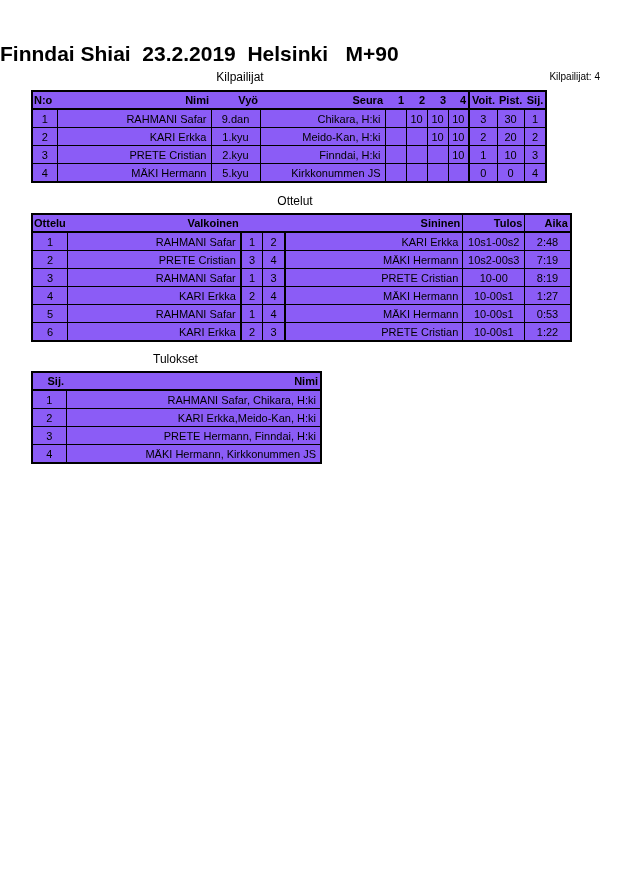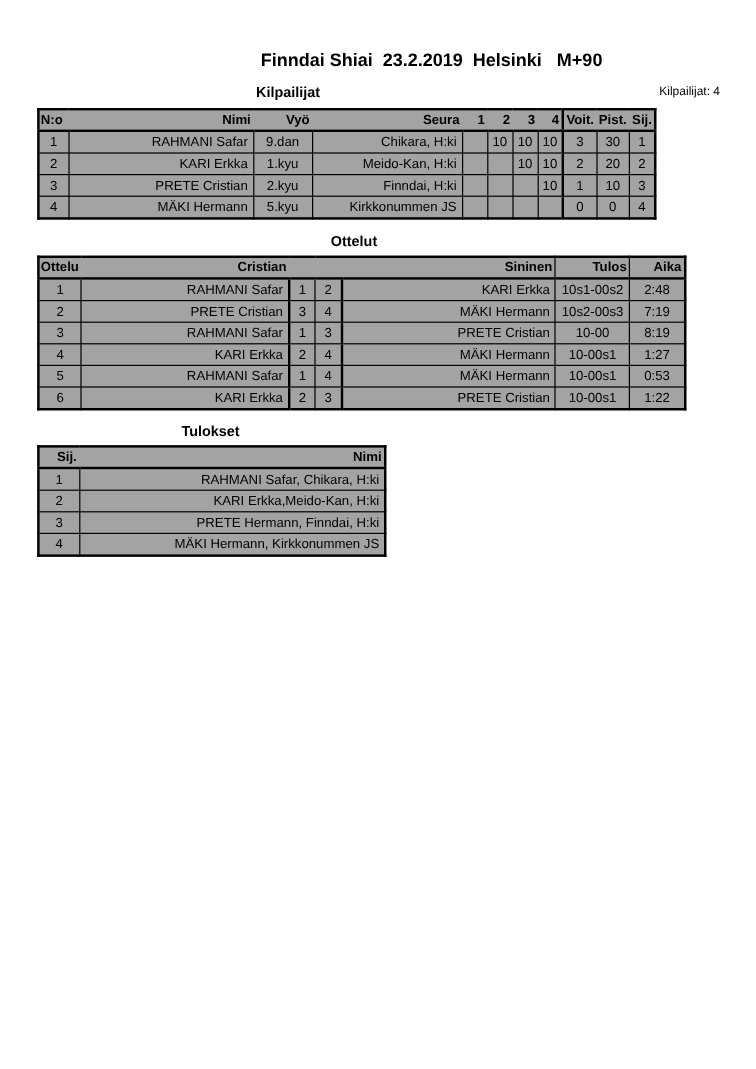--- a/index.html
+++ b/index.html
@@ -1,28 +1,28 @@
 <!DOCTYPE html>
 <html><head>
 <meta charset="utf-8">
 <style>
   html,body{margin:0;padding:0;}
   body{
     width:630px;height:891px;background:#ffffff;color:#000;
     font-family:"Liberation Sans", sans-serif;position:relative;overflow:hidden;
   }
   .abs{position:absolute;}
-  #title{top:42px;left:0;width:502px;text-align:right;font-weight:bold;font-size:15px;white-space:pre;}
-  .section-label{font-weight:bold;font-size:12px;text-align:center;}
+  #title{top:42px;left:0;width:502px;text-align:left;font-weight:bold;font-size:21px;white-space:pre;}
+  .section-label{font-weight:normal;font-size:12px;text-align:center;}
   #lbl-kilpailijat{top:70px;left:31px;width:418px;}
   #count{top:71px;left:450px;width:150px;text-align:right;font-size:10px;}
   #lbl-ottelut{top:194px;left:31px;width:528px;}
   #lbl-tulokset{top:352px;left:31px;width:289px;}
 
-  table{position:absolute;border-collapse:collapse;table-layout:fixed;border:2px solid #000;background:#a3a3a3;}
+  table{position:absolute;border-collapse:collapse;table-layout:fixed;border:2px solid #000;background:#8b5cf6;}
   #t1{top:90px;left:31px;}
   #t2{top:213px;left:31px;}
   #t3{top:371px;left:31px;}
   th{font-size:11px;font-weight:bold;height:16px;padding:0 2px;border:none;border-bottom:2px solid #000;
      white-space:nowrap;overflow:visible;text-align:right;}
   td{font-size:11px;height:17px;padding:0 4px;border:1px solid #000;white-space:nowrap;overflow:hidden;}
   .c{text-align:center;padding:0 1px;}
   .l{text-align:right;}
   .hl{text-align:left;padding-left:1px;}
   .thickL{border-left:2px solid #000;margin-top:32px;}
@@ -126,21 +126,21 @@
       <col style="width:173px">
       <col style="width:22px">
       <col style="width:22px">
     <col style="width:178px">
       <col style="width:62px">
       <col style="width:46px">
   </colgroup>
   <tbody>
       <tr>
     <th class="hl">Ottelu</th>
-    <th>Cristian</th>
+    <th>Valkoinen</th>
     <th></th>
     <th></th>
     <th>Sininen</th>
     <th class="thinL">Tulos</th>
     <th class="thinL">Aika</th>
   </tr>
   <tr>
     <td class="c">1</td>
     <td class="l">RAHMANI Safar</td>
     <td class="c thickL">1</td>

